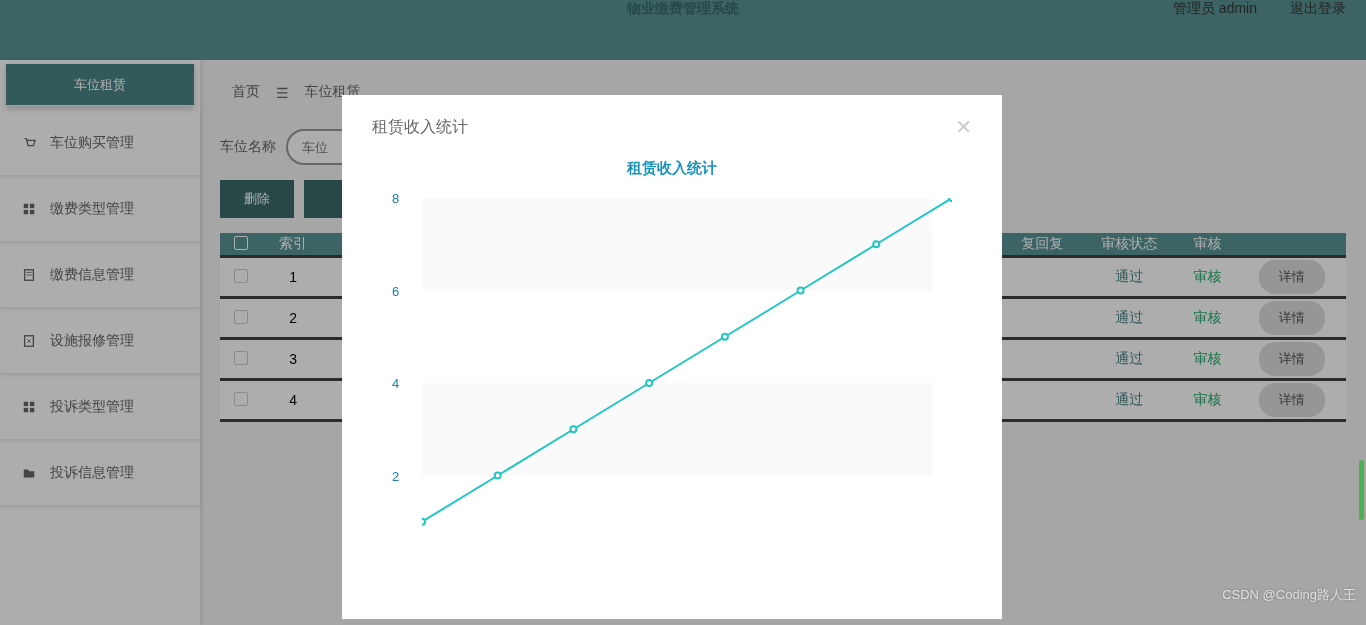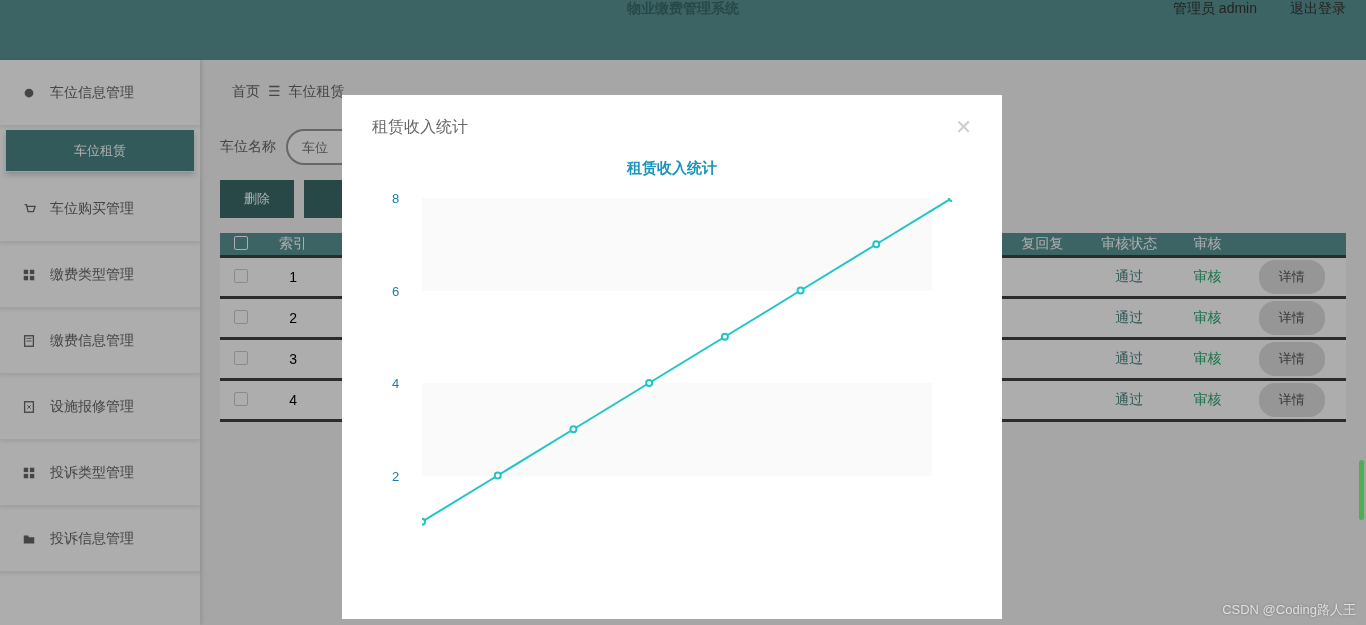--- a/index.html
+++ b/index.html
@@ -9,21 +9,21 @@
     .header-title { position: absolute; left: 50%; transform: translateX(-50%); color: #3a6b6b; font-size: 14px; font-weight: 600; }
     .header-right { margin-left: auto; display: flex; gap: 33px; color: #333; font-size: 14px; }
     .header-right span { cursor: pointer; }
     
     .sidebar { position: absolute; left: 0; top: 60px; width: 200px; background: #fff; height: 565px; box-shadow: 2px 0 4px rgba(0,0,0,0.1); }
     .sidebar-item { height: 66px; display: flex; align-items: center; padding-left: 50px; border-bottom: 1px solid #eee; cursor: pointer; font-size: 14px; color: #666; position: relative; box-shadow: 0 2px 3px rgba(0,0,0,0.08); }
     .sidebar-item.active { background: #4a8585; color: #fff; height: 42px; margin: 4px 6px; justify-content: center; padding-left: 0; font-size: 13px; box-shadow: 0 3px 6px rgba(0,0,0,0.2); }
     .sidebar-item .icon { position: absolute; left: 22px; width: 14px; height: 14px; }
     
     .main { position: absolute; left: 200px; top: 60px; right: 0; height: 565px; padding: 15px 20px; overflow: auto; }
-    .breadcrumb { margin-bottom: 20px; font-size: 14px; color: #666; display: flex; align-items: flex-start; gap: 8px; padding: 8px 12px; }
+    .breadcrumb { margin-bottom: 20px; font-size: 14px; color: #666; display: flex; align-items: flex-end; gap: 16px; padding: 8px 12px; }
     
     .filter-row { display: flex; align-items: center; gap: 10px; margin-bottom: 15px; }
     .filter-label { font-size: 14px; color: #666; }
     .filter-input { height: 36px; border-radius: 18px; border: 2px solid #999; padding: 0 14px; width: 140px; font-size: 13px; }
     
     .btn-bar { display: flex; gap: 10px; margin-bottom: 15px; }
     .btn { padding: 10px 24px; background: #3b6b6b; color: #fff; border: none; cursor: pointer; font-size: 13px; }
     
     .table { width: 100%; border-collapse: collapse; background: #fff; }
     .table thead { background: #5a9494; color: #fff; }
@@ -41,41 +41,35 @@
     .modal-title { font-size: 16px; color: #666; }
     .modal-close { font-size: 20px; color: #ccc; cursor: pointer; font-weight: 300; }
     
     .chart { position: relative; height: 420px; }
     .chart-title { text-align: center; color: #1a94bc; font-size: 15px; font-weight: 600; margin-bottom: 20px; }
     .chart-area { position: relative; margin-left: 50px; height: 370px; }
     .y-label { position: absolute; left: -30px; color: #1a7fa8; font-size: 13px; transform: translateY(-50%); }
     .grid-band { position: absolute; left: 0; right: 40px; background: #fafafa; height: 58px; }
     .line-svg { position: absolute; left: 0; top: 0; }
     
-    .watermark { position: absolute; right: 10px; bottom: 6px; color: rgba(255,255,255,0.7); font-size: 13px; z-index: 200; text-shadow: 0 0 3px rgba(0,0,0,0.3); }
+    .watermark { position: absolute; right: 10px; bottom: 21px; color: rgba(255,255,255,0.7); font-size: 13px; z-index: 200; text-shadow: 0 0 3px rgba(0,0,0,0.3); }
     .scroll-ind { position: absolute; right: 2px; top: 460px; width: 5px; height: 60px; background: #4caf50; border-radius: 3px; z-index: 200; }
   </style>
 </head>
 <body>
 
 <div class="header">
   <div class="header-title">物业缴费管理系统</div>
   <div class="header-right">
     <span>管理员 admin</span>
     <span>退出登录</span>
   </div>
 </div>
 
 <div class="sidebar">
-  <div class="sidebar-item">
-    <span class="icon"><svg viewBox="0 0 16 16">
-          <circle cx="8" cy="8" r="5" fill="#666"></circle>
-        </svg></span>
-    <span>车位信息管理</span>
-  </div>
   <div class="sidebar-item active">
     <span>车位租赁</span>
   </div>
   <div class="sidebar-item">
     <span class="icon"><svg viewBox="0 0 16 16">
           <path d="M3 3h2l2 8h6l2-6H5" stroke="#666" fill="none" stroke-width="1.5"></path>
         </svg></span>
     <span>车位购买管理</span>
   </div>
   <div class="sidebar-item">

